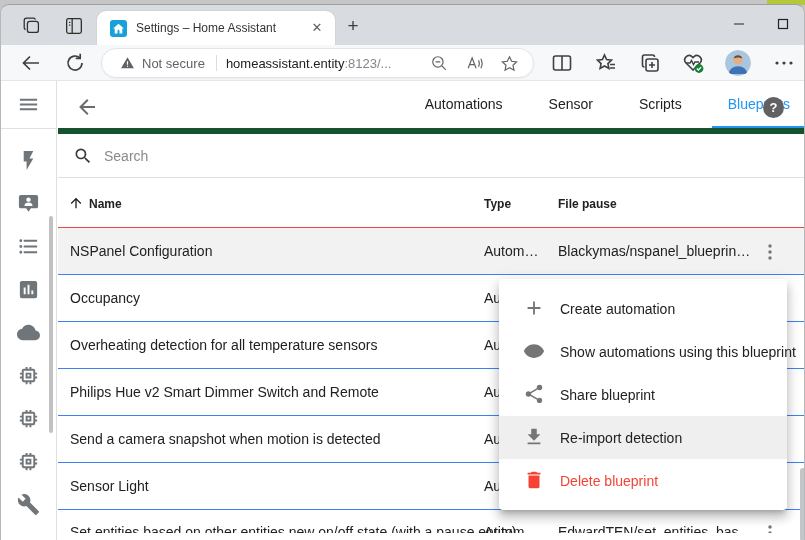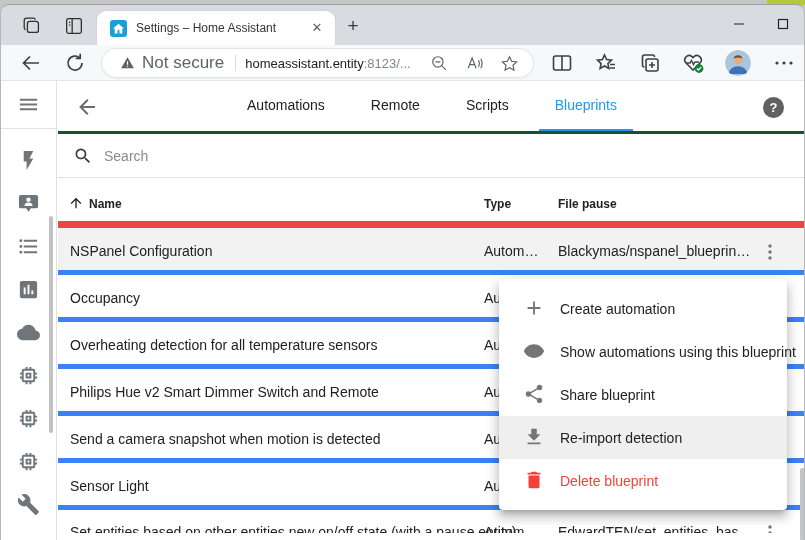--- a/index.html
+++ b/index.html
@@ -35,21 +35,21 @@
     color:#3c4043; text-align:center; line-height:21px; cursor:pointer; }
 
   
   .toolbar { position:relative; height:36px; background:#f7f8fa; border-bottom:1px solid #e4e6e9; }
   .tb-icon { position:absolute; top:6px; width:24px; height:24px; cursor:pointer; }
   .tb-icon svg { width:24px; height:24px; }
   .pill { position:absolute; left:100px; top:3px; width:433px; height:30px; background:#fff;
     border:1px solid #e2e4e8; border-radius:15px; box-shadow:0 1px 2px rgba(0,0,0,.05);
     display:flex; align-items:center; }
   .warn { width:15px; height:14px; margin-left:18px; flex:none; }
-  .notsec { font-size:17px; color:#5f6368; margin-left:7px; white-space:nowrap; }
+  .notsec { font-size:13px; color:#5f6368; margin-left:7px; white-space:nowrap; }
   .sep { width:1px; height:16px; background:#dadce0; margin:0 9px 0 11px; }
   .url { font-size:13px; color:#202124; white-space:nowrap; }
   .url .suffix { color:#80868b;text-align:right; }
   .pill-icons { margin-left:auto; display:flex; align-items:center; gap:16px; padding-right:14px; }
   .pill-icons svg { width:19px; height:19px; stroke:#5f6368; fill:none; stroke-width:1.5; }
   .avatar { position:absolute; left:724px; top:5px; width:26px; height:26px; border-radius:50%;
     overflow:hidden; cursor:pointer; }
 
   
   .content { position:absolute; top:76px; left:0; width:805px; height:460px; background:#fff; }
@@ -60,48 +60,48 @@
   .sb-menu { height:48px; display:flex; align-items:center; justify-content:center;
     border-bottom:1px solid #e0e0e0; cursor:pointer; }
   .sb-list { padding-top:10px; }
   .sb-item { height:43px; display:flex; align-items:center; justify-content:center; cursor:pointer; }
   .sb-item svg, .sb-menu svg { width:23px; height:23px; fill:#70757a; }
   .sb-scroll { position:absolute; left:48px; top:135px; width:4px; height:217px;
     background:#c2c2c2; border-radius:2px; }
 
   
   .main { position:absolute; top:0; left:57px; width:748px; height:460px; }
-  .ha-header { position:relative; height:53px; border-bottom:3px solid #14532d;
-    display:flex; align-items:stretch; justify-content:center; }
+  .ha-header { position:relative; height:53px; border-bottom:6px solid #14532d;
+    display:flex; align-items:stretch; justify-content:flex-end; }
   .ha-back { position:absolute; left:17px; top:14px; width:24px; height:24px; cursor:pointer; }
   .ha-back svg { width:24px; height:24px; fill:#6b6b6b; }
   .ha-tabs { display:flex; gap:14px; }
   .ha-tab { display:flex; align-items:center; padding:0 16px; font-size:14px; font-weight:500;
     color:#212121; cursor:pointer; border-bottom:2px solid transparent; }
   .ha-tab.active { color:#2196f3; border-bottom-color:#2196f3; }
   .ha-help { position:absolute; right:22px; top:16px; width:21px; height:21px; border-radius:50%;
     background:#616161; color:#fff; font-size:13px; font-weight:bold; text-align:center;
     line-height:21px; cursor:pointer; }
 
   .search-row { position:relative; height:44px; border-bottom:1px solid #e0e0e0;
     display:flex; align-items:center; }
   .search-row svg { width:20px; height:20px; fill:#3a3a3a; margin-left:15px; flex:none; }
   .search-row input { border:none; outline:none; font-size:14px; color:#212121; margin-left:11px;
     width:600px; font-family:"Liberation Sans", sans-serif; background:transparent; }
   .search-row input::placeholder { color:#8a8a8a; }
 
-  .thead { position:relative; height:50px; border-bottom:7px solid #ef4444; font-size:12px;
+  .thead { position:relative; height:50px; border-bottom:1px solid #ef4444; font-size:12px;
     font-weight:bold; color:#212121; }
   .thead .sort { position:absolute; left:10px; top:17px; width:16px; height:16px; cursor:pointer; }
   .thead .sort svg { width:16px; height:16px; fill:#212121; }
   .th-name { position:absolute; left:31px; top:19px; cursor:pointer; }
   .th-type { position:absolute; left:426px; top:19px; cursor:pointer; }
   .th-file { position:absolute; left:500px; top:19px; cursor:pointer; }
 
-  .row { position:relative; height:47px; border-bottom:5px solid #3b82f6; font-size:14px;
+  .row { position:relative; height:47px; border-bottom:1px solid #3b82f6; font-size:14px;
     color:#212121; cursor:pointer; background:#fff; }
   .row.selected { background:#f2f2f2; }
   .cell-name { position:absolute; left:12px; top:15px; white-space:nowrap; }
   .cell-type { position:absolute; left:426px; top:15px; width:66px; white-space:nowrap; overflow:hidden; }
   .cell-file { position:absolute; left:500px; top:15px; width:196px; white-space:nowrap; overflow:hidden; }
   .row-dots { position:absolute; left:700px; top:12px; width:24px; height:24px; }
   .row-dots svg { width:24px; height:24px; fill:#757575; }
   .row.cut { height:23px; border-bottom:none; overflow:hidden; }
   .row.cut .cell-name,.row.cut .cell-type,.row.cut .cell-file { top:14px; }
   .row.cut .row-dots { top:11px; }
@@ -315,21 +315,21 @@
 
       <div class="main">
         <div class="ha-header">
           <div class="ha-back">
             <svg viewBox="0 0 24 24">
                 <path d="M20,11V13H8L13.5,18.5L12.08,19.92L4.16,12L12.08,4.08L13.5,5.5L8,11H20Z"></path>
               </svg>
           </div>
           <div class="ha-tabs">
             <div class="ha-tab">Automations</div>
-            <div class="ha-tab">Remote</div>
+            <div class="ha-tab">Sensor</div>
             <div class="ha-tab">Scripts</div>
             <div class="ha-tab active">Blueprints</div>
           </div>
           <div class="ha-help">?</div>
         </div>
 
         <div class="search-row">
           <svg viewBox="0 0 24 24">
               <path d="M9.5,3A6.5,6.5 0 0,1 16,9.5C16,11.11 15.41,12.59 14.44,13.73L14.71,14H15.5L20.5,19L19,20.5L14,15.5V14.71L13.73,14.44C12.59,15.41 11.11,16 9.5,16A6.5,6.5 0 0,1 3,9.5A6.5,6.5 0 0,1 9.5,3M9.5,5C7,5 5,7 5,9.5C5,12 7,14 9.5,14C12,14 14,12 14,9.5C14,7 12,5 9.5,5Z"></path>
             </svg>

